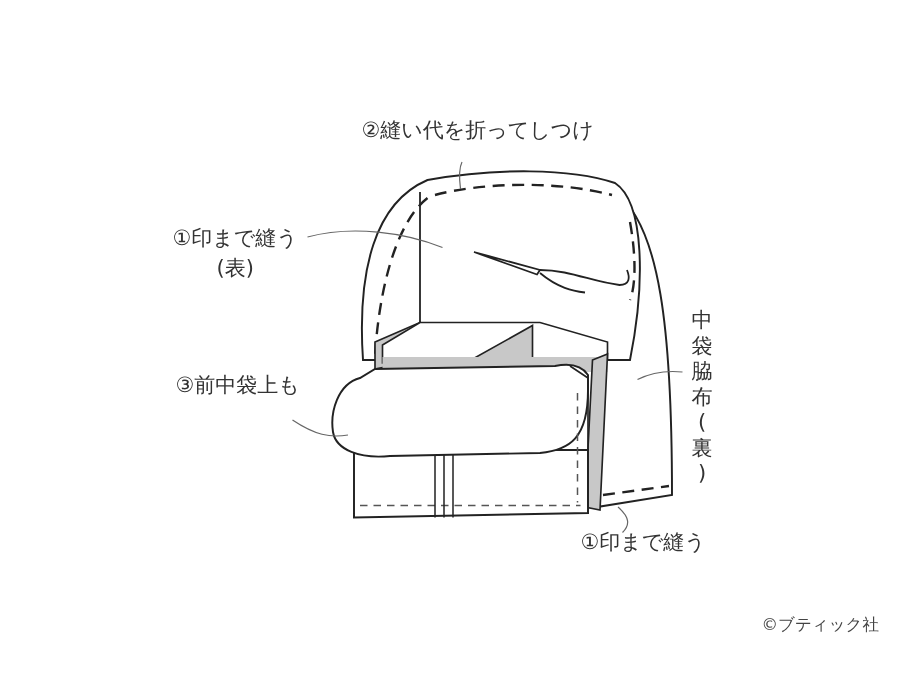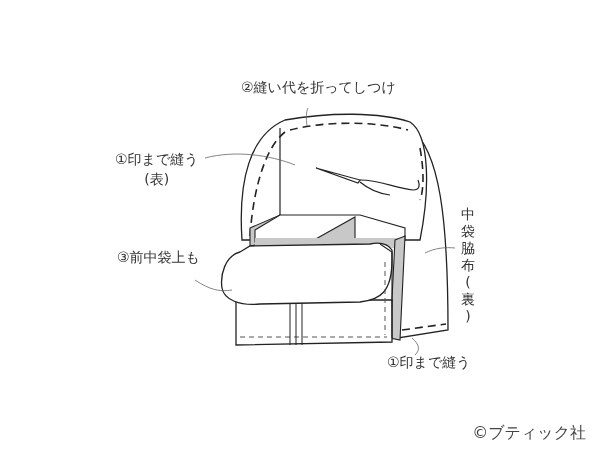--- a/index.html
+++ b/index.html
@@ -1,21 +1,21 @@
 <!DOCTYPE html>
 <html><head>
 <meta charset="utf-8">
 <style>
   html, body { margin:0; padding:0; background:#ffffff; }
   body { width:600px; height:450px; position:relative; overflow:hidden; font-family:"DejaVu Sans", sans-serif; color:#333; }
   .lbl { position:absolute; font-size:14px; line-height:20px; color:#333; white-space:nowrap; text-align:center; }
   .vert { position:absolute; font-size:14px; line-height:17px; color:#333; width:18px; text-align:center; }
   .vert span { display:block; }
   svg { position:absolute; left:0; top:0; }
-  .copy { position:absolute; right:14px; bottom:6px; font-size:16px; color:#444; }
+  .copy { position:absolute; right:14px; bottom:26px; font-size:11px; color:#444; }
 </style>
 </head>
 <body>
 
 <svg width="600" height="450" viewBox="0 0 600 450">
 
   <path d="M410,128 C440,150 448,220 448,330 L398,338 L398,230 C415,200 425,160 410,128 Z" fill="#fff" stroke="#222" stroke-width="1.3"></path>
 
   <path d="M242,240 C238,180 250,135 285,120 C330,112 380,112 410,122 C430,135 430,190 420,240 Z" fill="#fff" stroke="#222" stroke-width="1.3"></path>
 

